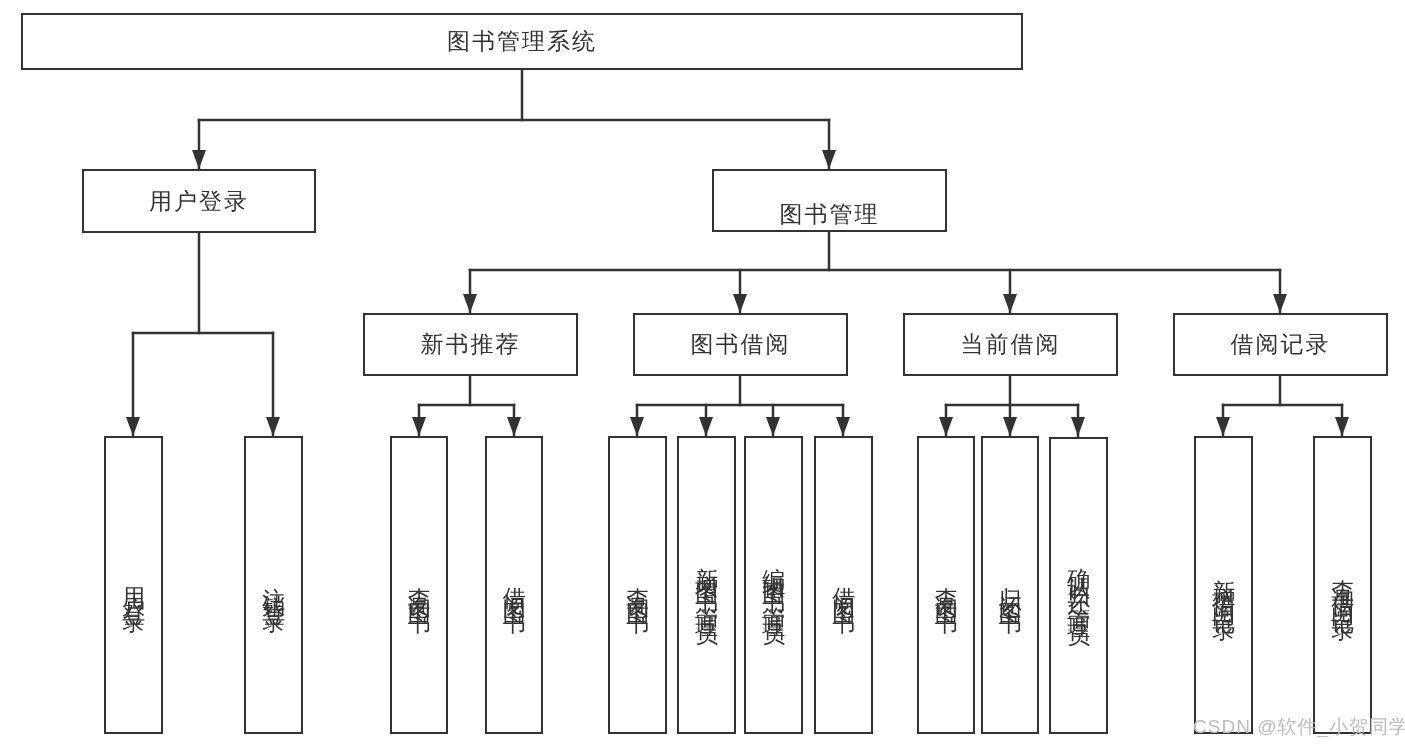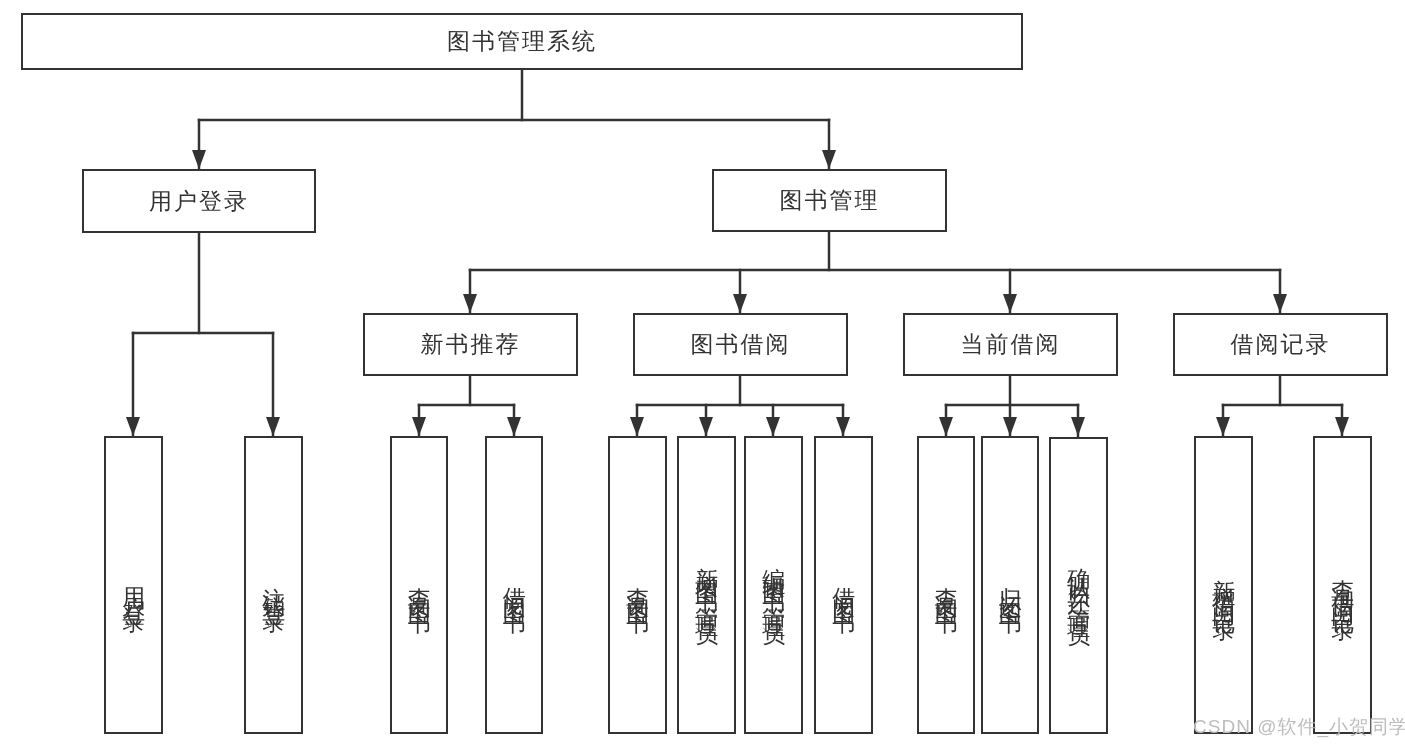--- a/index.html
+++ b/index.html
@@ -109,21 +109,21 @@
     </g>
   </svg>
 
   <div class="node" style="left:21px; top:13px; width:1002px; height:57px;">
     <span>图书管理系统</span>
   </div>
 
   <div class="node" style="left:82px; top:169px; width:234px; height:64px;">
     <span>用户登录</span>
   </div>
-  <div class="node" style="left:712px; top:169px; width:235px; height:63px;">
+  <div class="node" style="left:712px; top:169px; width:235px; height:63px;align-items:flex-end;">
     <span>图书管理</span>
   </div>
 
   <div class="node" style="left:633px; top:313px; width:215px; height:63px;">
     <span>图书借阅</span>
   </div>
   <div class="node" style="left:363px; top:313px; width:215px; height:63px;">
     <span>新书推荐</span>
   </div>
   <div class="node" style="left:903px; top:313px; width:215px; height:63px;font-family:Liberation Mono, monospace;">

